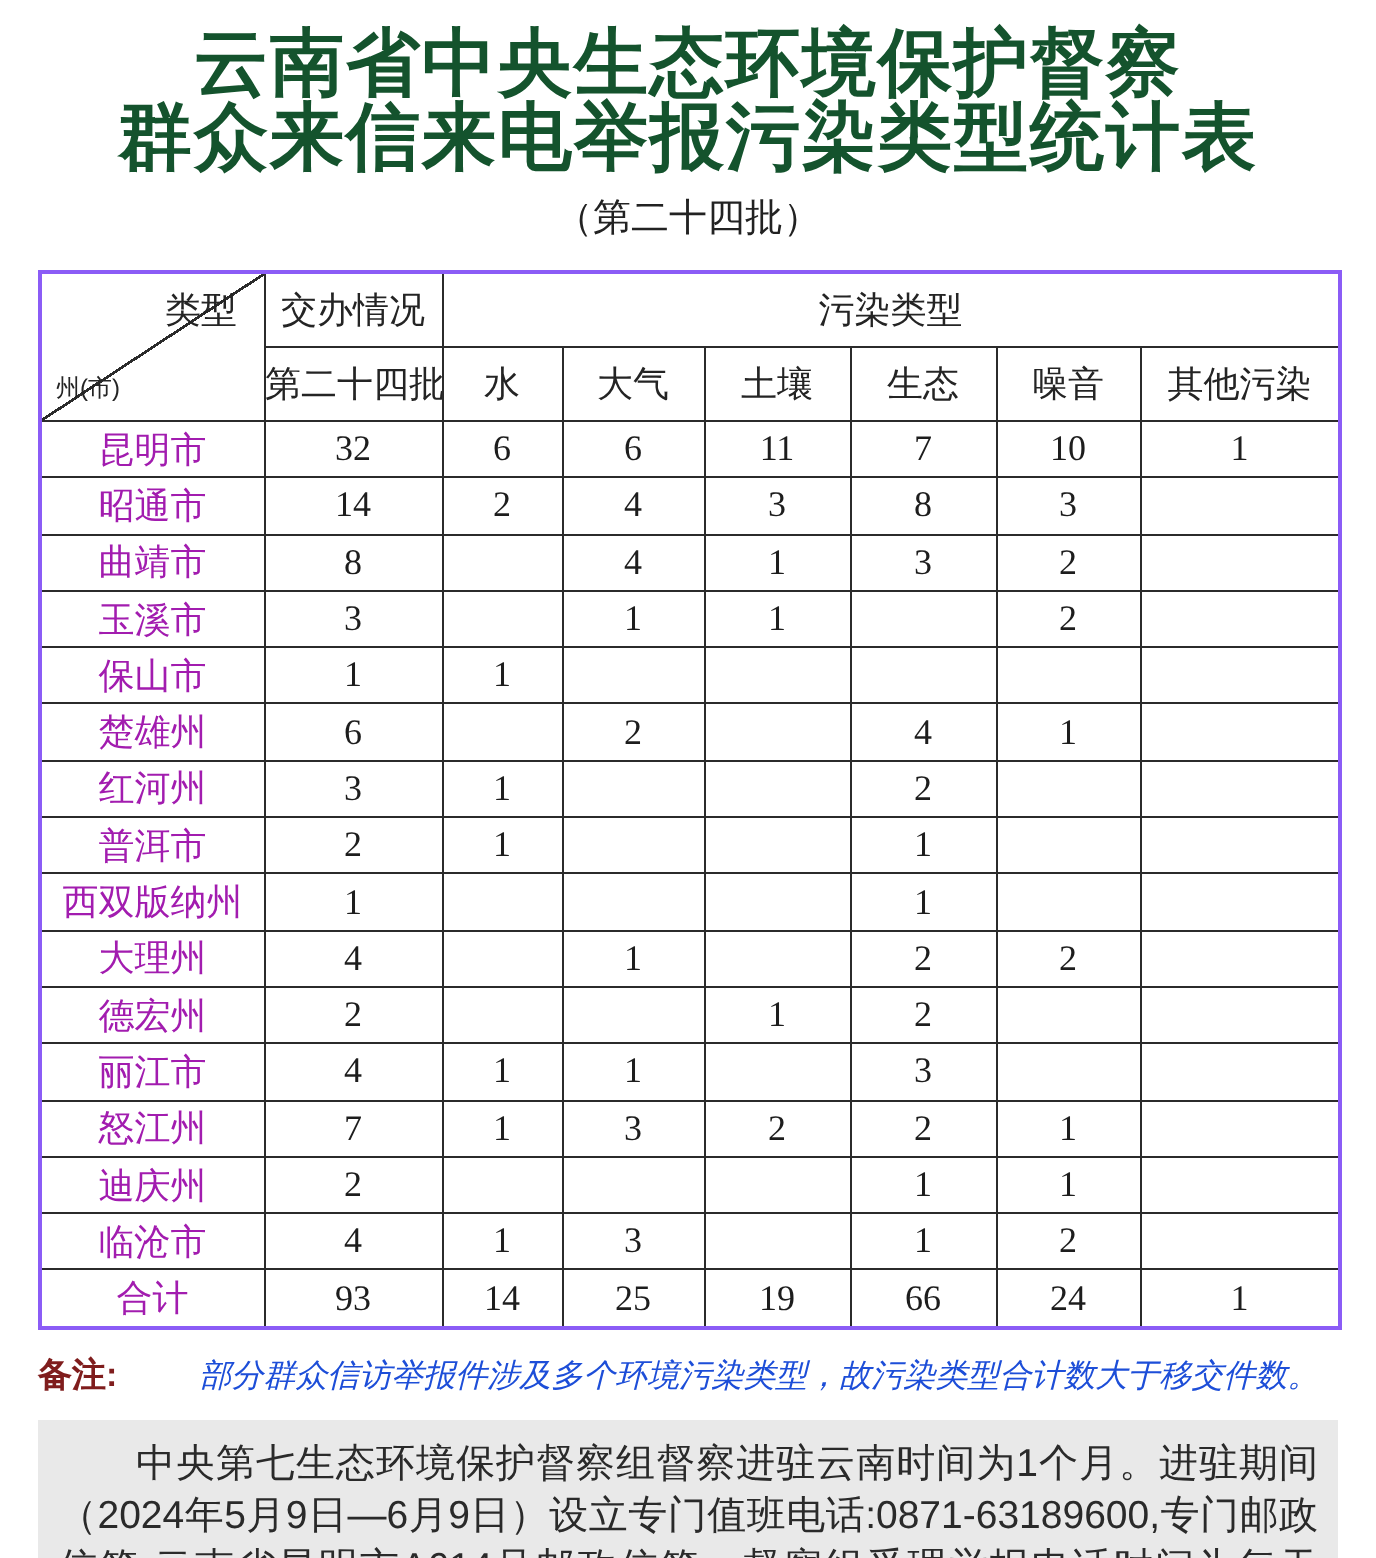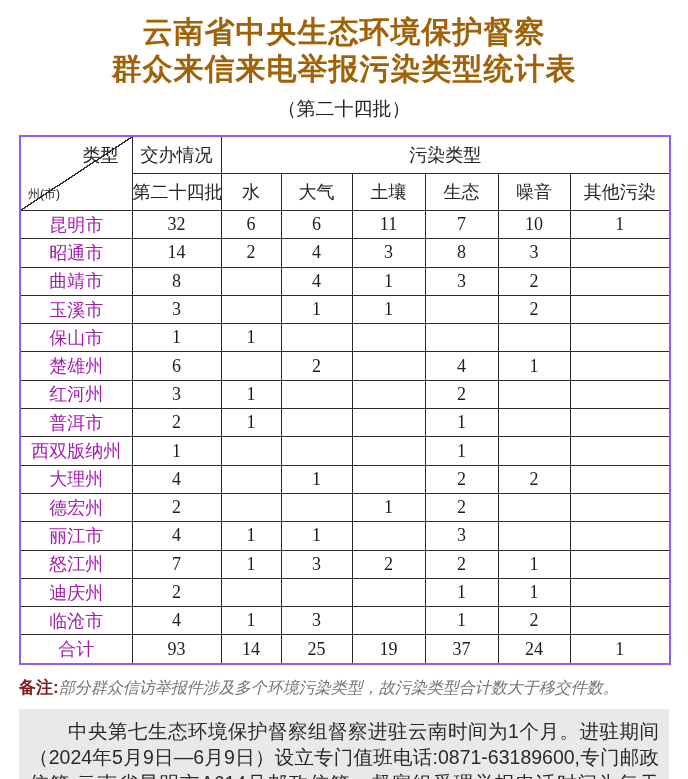--- a/index.html
+++ b/index.html
@@ -14,25 +14,25 @@
   }
   .page {
     width: 688px;
     height: 779px;
     overflow: hidden;
     box-sizing: border-box;
     padding-top: 13px;
   }
   .title {
     text-align: center;
-    font-size: 30px;
+    font-size: 37px;
     line-height: 37px;
     font-weight: 700;
     letter-spacing: 1px;
-    color: #a16207;
+    color: #14532d;
   }
   .subtitle {
     text-align: center;
     font-size: 19px;
     margin-top: 9px;
     color: #222222;
   }
   .table-wrap {
     margin: 13px 19px 0 19px;
   }
@@ -96,21 +96,22 @@
     white-space: nowrap;
   }
   .note .note-label {
     font-weight: 700;
     color: #7f1d1d;
   }
   .note .note-text {
     font-family: Liberation Serif, serif;
     font-style: italic;
     font-size: 16px;
-    color: #737373;
+    color: #1d4ed8;
+    margin-left: 41px;
   }
   .info-box {
     margin: 10px 19px 0 19px;
     padding: 9px 10px 10px 10px;
     box-sizing: border-box;
     width: 650px;
   }
   .info-box p {
     margin: 0;
     font-size: 19.5px;
@@ -312,21 +313,21 @@
             <td class="num">1</td>
             <td class="num">2</td>
             <td class="num"></td>
           </tr>
           <tr>
             <td class="region">合计</td>
             <td class="num">93</td>
             <td class="num">14</td>
             <td class="num">25</td>
             <td class="num">19</td>
-            <td class="num">37</td>
+            <td class="num">66</td>
             <td class="num">24</td>
             <td class="num">1</td>
           </tr>
         </tbody>
     </table>
   </div>
 
   <p class="note">
     <span class="note-label">备注:</span><span class="note-text">部分群众信访举报件涉及多个环境污染类型，故污染类型合计数大于移交件数。</span>
   </p>

